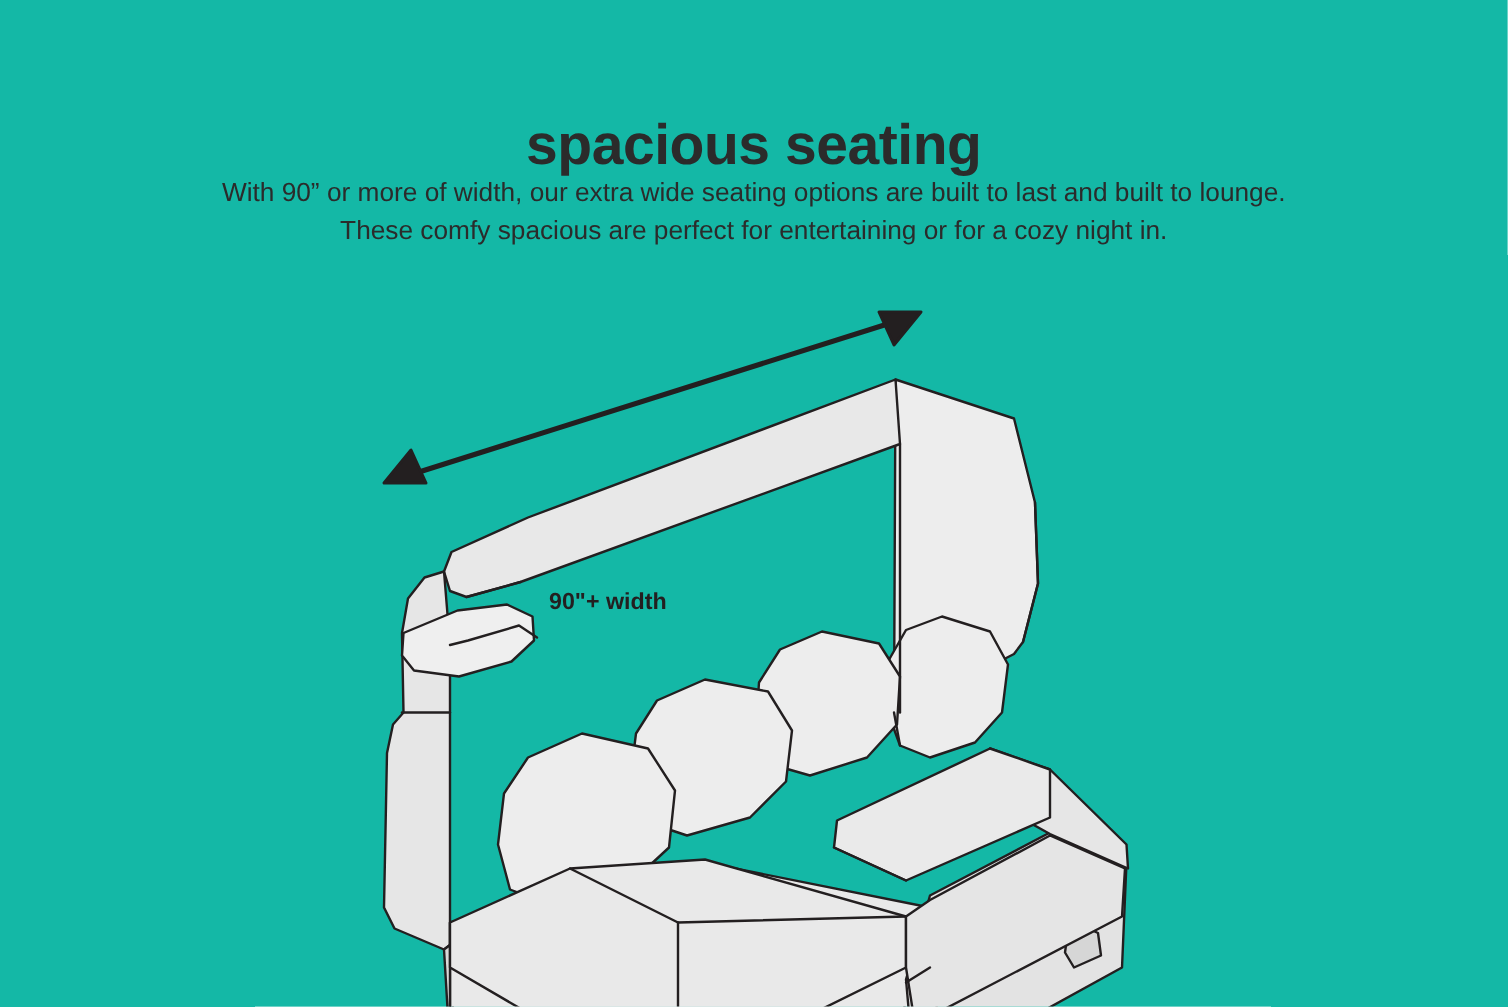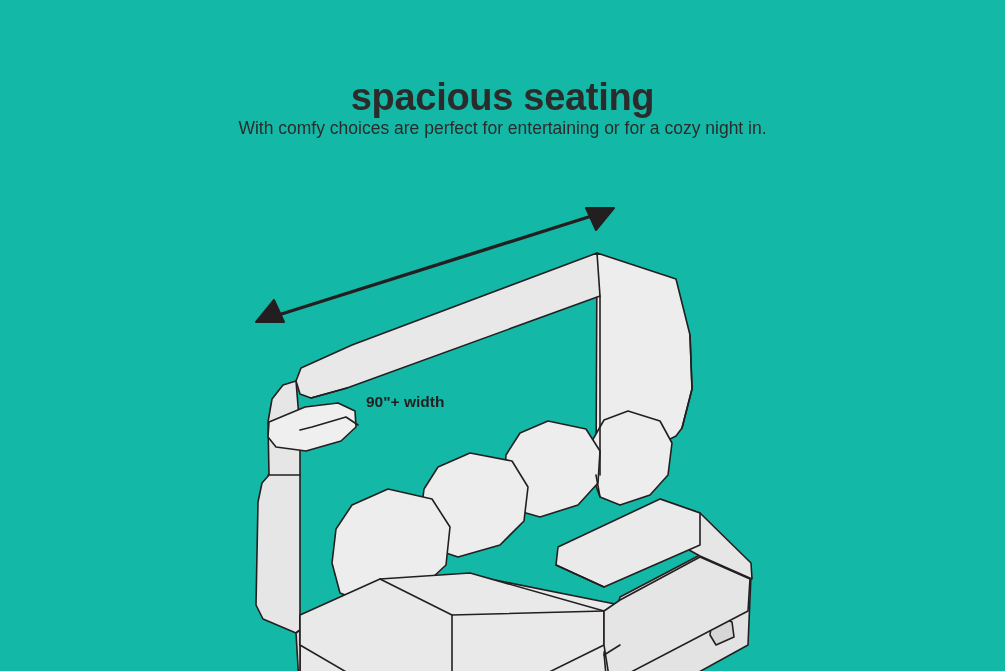--- a/index.html
+++ b/index.html
@@ -65,21 +65,22 @@
   svg { display: block; }
 </style>
 </head>
 <body>
 
 <div class="page">
 
   <h1 class="headline">spacious seating</h1>
 
   <div class="subcopy">
-    <span class="line">With comfy choices are perfect for entertaining or for a cozy night in.</span>
+    <span class="line">With 90” or more of width, our extra wide seating options are built to last and built to lounge.</span>
+    <span class="line">These comfy spacious are perfect for entertaining or for a cozy night in.</span>
   </div>
 
   <div class="illustration">
     <svg width="1005" height="496" viewBox="0 0 1005 496" xmlns="http://www.w3.org/2000/svg">
       <g fill="none" stroke="#231f20" stroke-width="1.6" stroke-linejoin="round" stroke-linecap="round">
 
         <g stroke-width="3.4">
           <line x1="272" y1="142" x2="598" y2="39"></line>
         </g>
         <polygon points="614,33 586,33 596,55" fill="#231f20" stroke="#231f20" stroke-width="2"></polygon>

